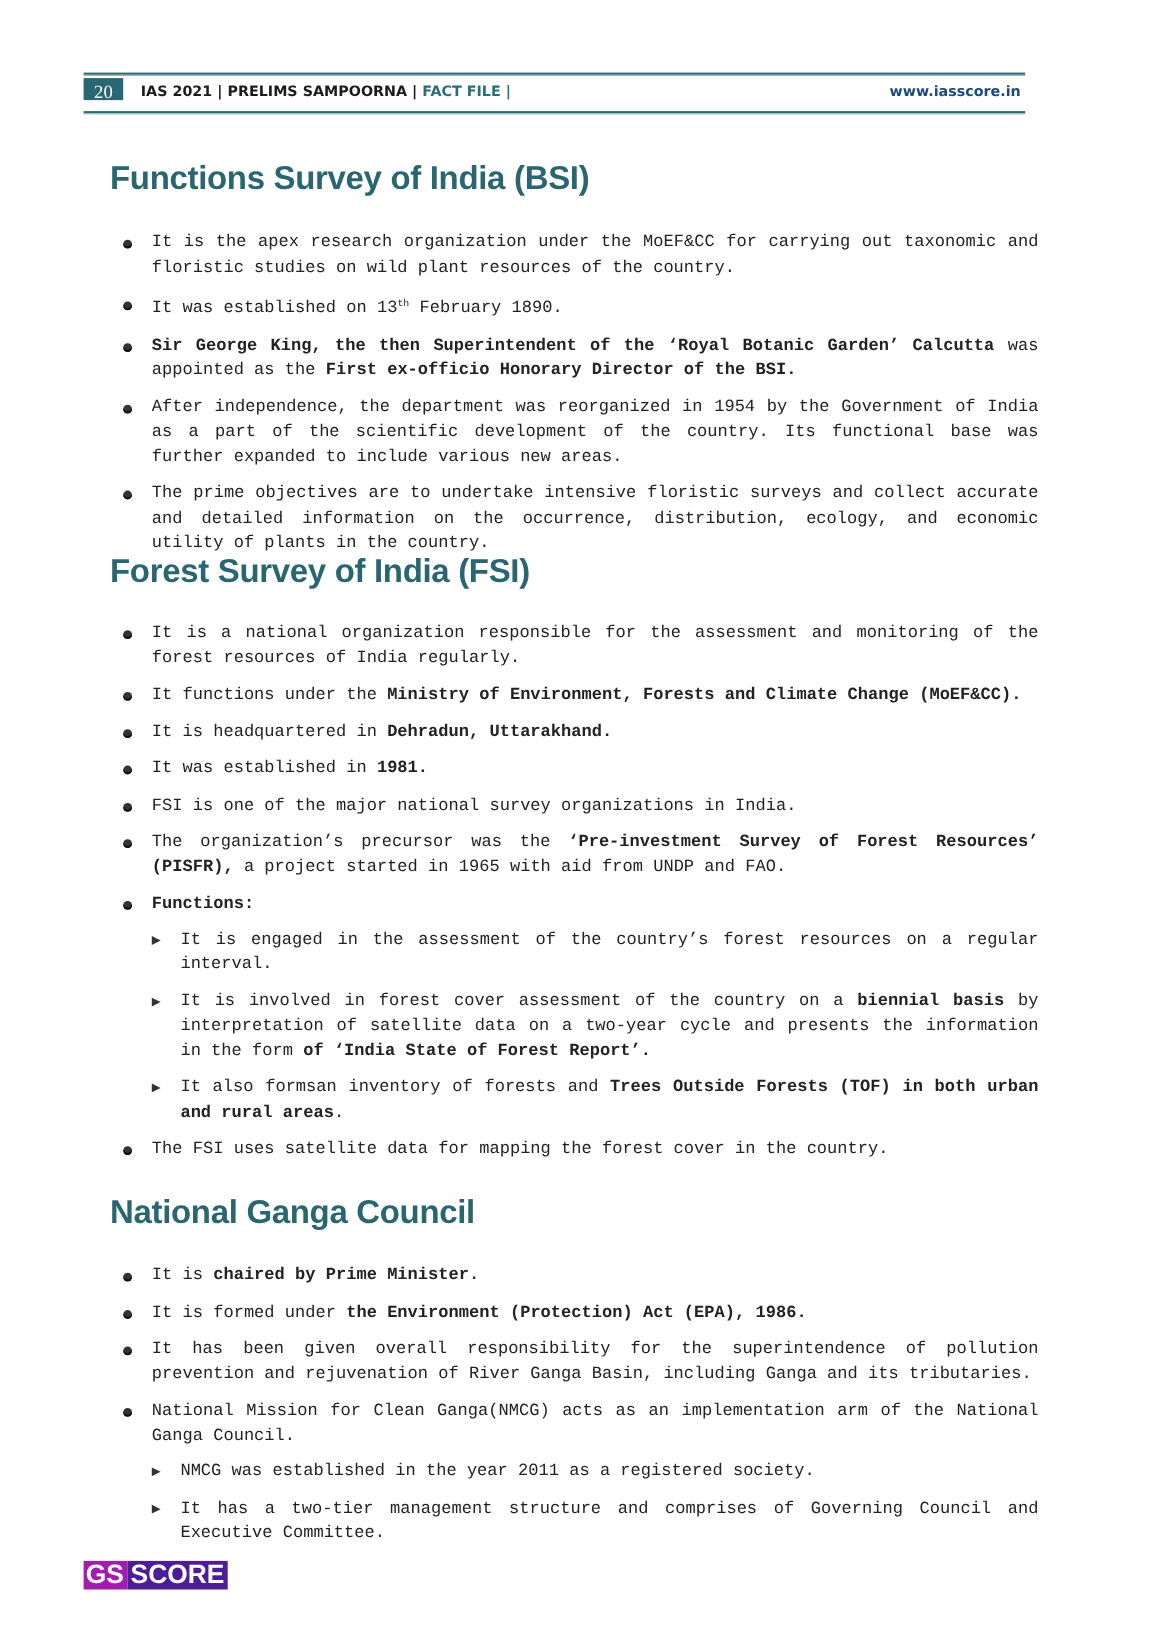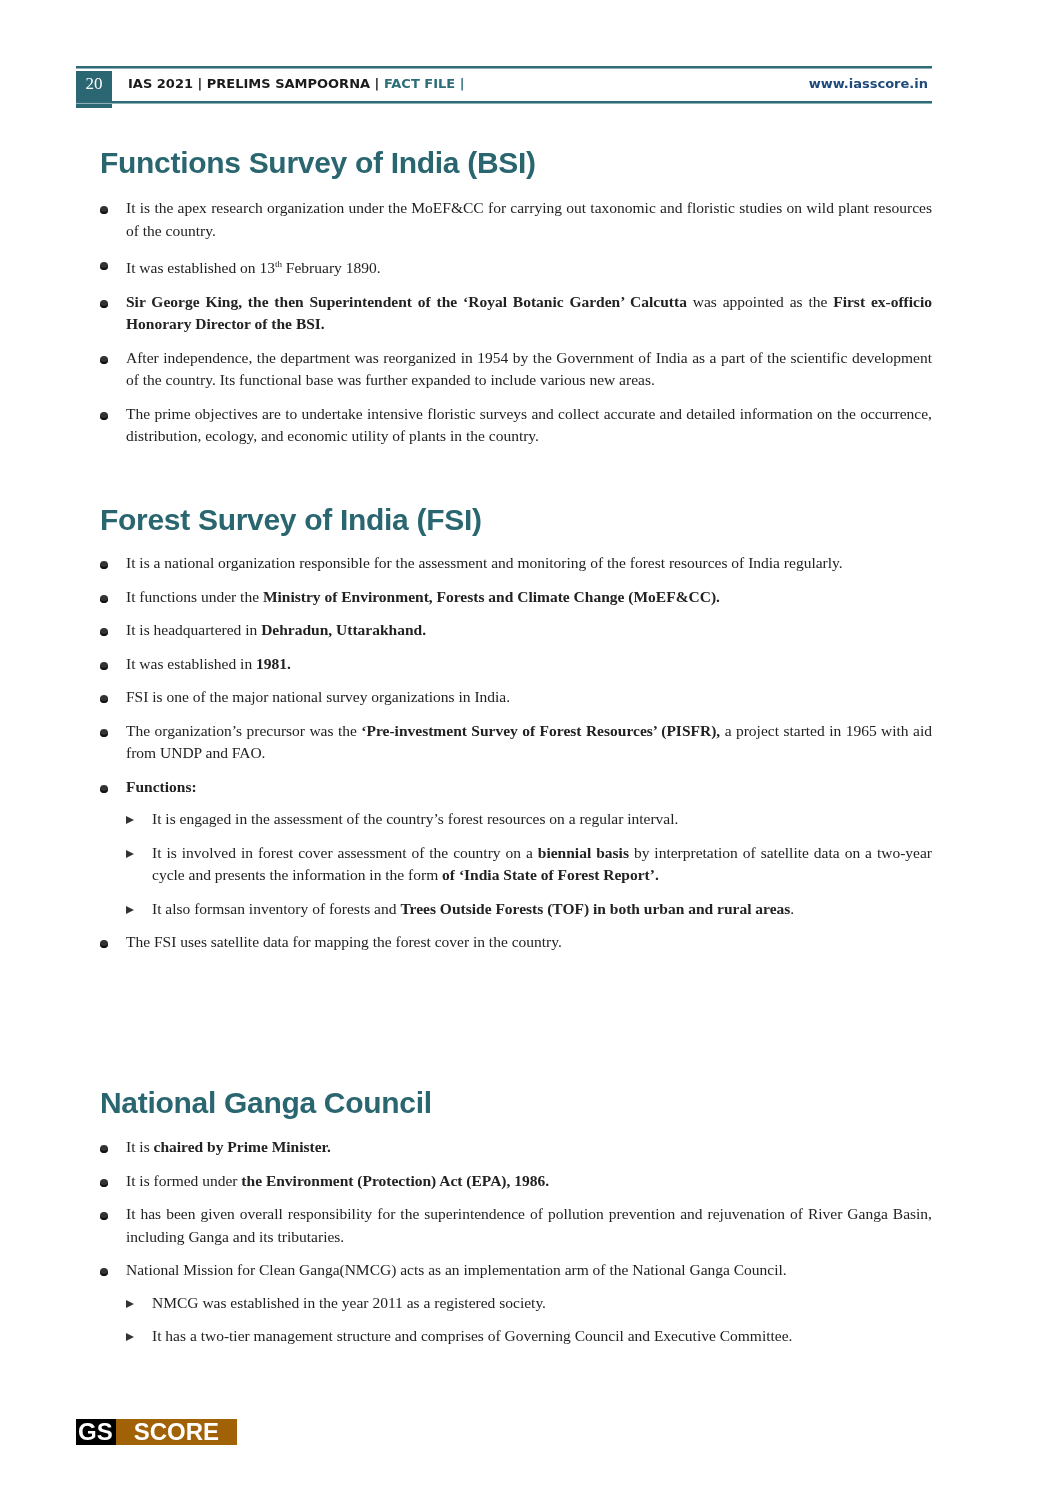--- a/index.html
+++ b/index.html
@@ -1,35 +1,35 @@
 <!DOCTYPE html>
 <html><head>
 <meta charset="utf-8">
 <style>
   html, body { margin: 0; padding: 0; background: #ffffff; }
   body { width: 1058px; height: 1497px; position: relative; overflow: hidden; font-family: "DejaVu Sans", sans-serif; color: #222; }
   .header { position: absolute; left: 76px; top: 66px; width: 856px; height: 34px; }
   .rule-top { position: absolute; left: 0; top: 0; width: 856px; height: 3px; border-top: 2px solid #2e6b76; border-bottom: 1px solid #8fb2b8; box-sizing: border-box; }
   .rule-bottom { position: absolute; left: 0; top: 35px; width: 856px; height: 3px; border-top: 2px solid #2e6b76; border-bottom: 1px solid #8fb2b8; box-sizing: border-box; }
-  .pagenum { position: absolute; left: 0; top: 5px; width: 36px; height: 37px; background: #2b6772; color: #fff; font-family: "Liberation Serif", serif; font-size: 17px; text-align: center; line-height: 26px; }
+  .pagenum { position: absolute; left: 0; top: 5px; width: 36px; height: 20px; background: #2b6772; color: #fff; font-family: "Liberation Serif", serif; font-size: 17px; text-align: center; line-height: 26px; }
   .hdr-title { position: absolute; left: 52px; top: 10px; font-size: 13px; font-weight: bold; color: #1b1b1b; font-family: "DejaVu Sans", sans-serif; white-space: nowrap; }
   .hdr-title .ff { color: #2b6e78; }
   .hdr-url { position: absolute; right: 4px; top: 10px; font-size: 13px; font-weight: bold; color: #1d4a7a; }
   h2 { position: absolute; left: 100px; margin: 0; font-family: "Liberation Sans", sans-serif; font-weight: bold; font-size: 30px; color: #2a6670; letter-spacing: -0.3px; }
-  ul.list { position: absolute; left: 100px; width: 832px; margin: 0; padding: 0; list-style: none; font-size: 15.5px; line-height: 22.5px; color: #222; font-family: Liberation Serif, serif; }
+  ul.list { position: absolute; left: 100px; width: 832px; margin: 12px; padding: 0; list-style: none; font-size: 15.5px; line-height: 22.5px; color: #222; font-family: Liberation Mono, monospace; }
   ul.list li { position: relative; padding-left: 26px; margin-bottom: 11px; text-align: justify; }
   ul.list li .bullet { position: absolute; left: 0; top: 9px; width: 8px; height: 8px; border-radius: 50%; background: #333; box-shadow: inset 0 -2px 0 #111; }
   ul.sub { list-style: none; margin: 10px 0 0 0; padding: 0; }
   ul.sub li { padding-left: 26px; margin-bottom: 11px; }
   ul.sub li .arrow { position: absolute; left: 0; top: 8px; width: 0; height: 0; border-left: 8px solid #333; border-top: 4px solid transparent; border-bottom: 4px solid transparent; }
   b { font-weight: bold; }
   sup { font-size: 9px; }
   .logo { position: absolute; left: 76px; top: 1419px; height: 26px; display: flex; font-family: "Liberation Sans", sans-serif; font-weight: bold; font-size: 24px; line-height: 26px; }
-  .logo .gs { background: #000000; color: #fff; padding: 0 3px 0 2px; }
-  .logo .score { background: #a16207; color: #fff; padding: 0 18px; }
+  .logo .gs { background: #a21caf; color: #fff; padding: 0 3px 0 2px; }
+  .logo .score { background: #4c1d95; color: #fff; padding: 0 3px; }
 </style>
 </head>
 <body>
 
 <div class="header">
   <div class="rule-top"></div>
   <div class="pagenum">20</div>
   <div class="hdr-title">
     <span>IAS 2021 | PRELIMS SAMPOORNA |</span>
     <span class="ff">FACT FILE |</span>

